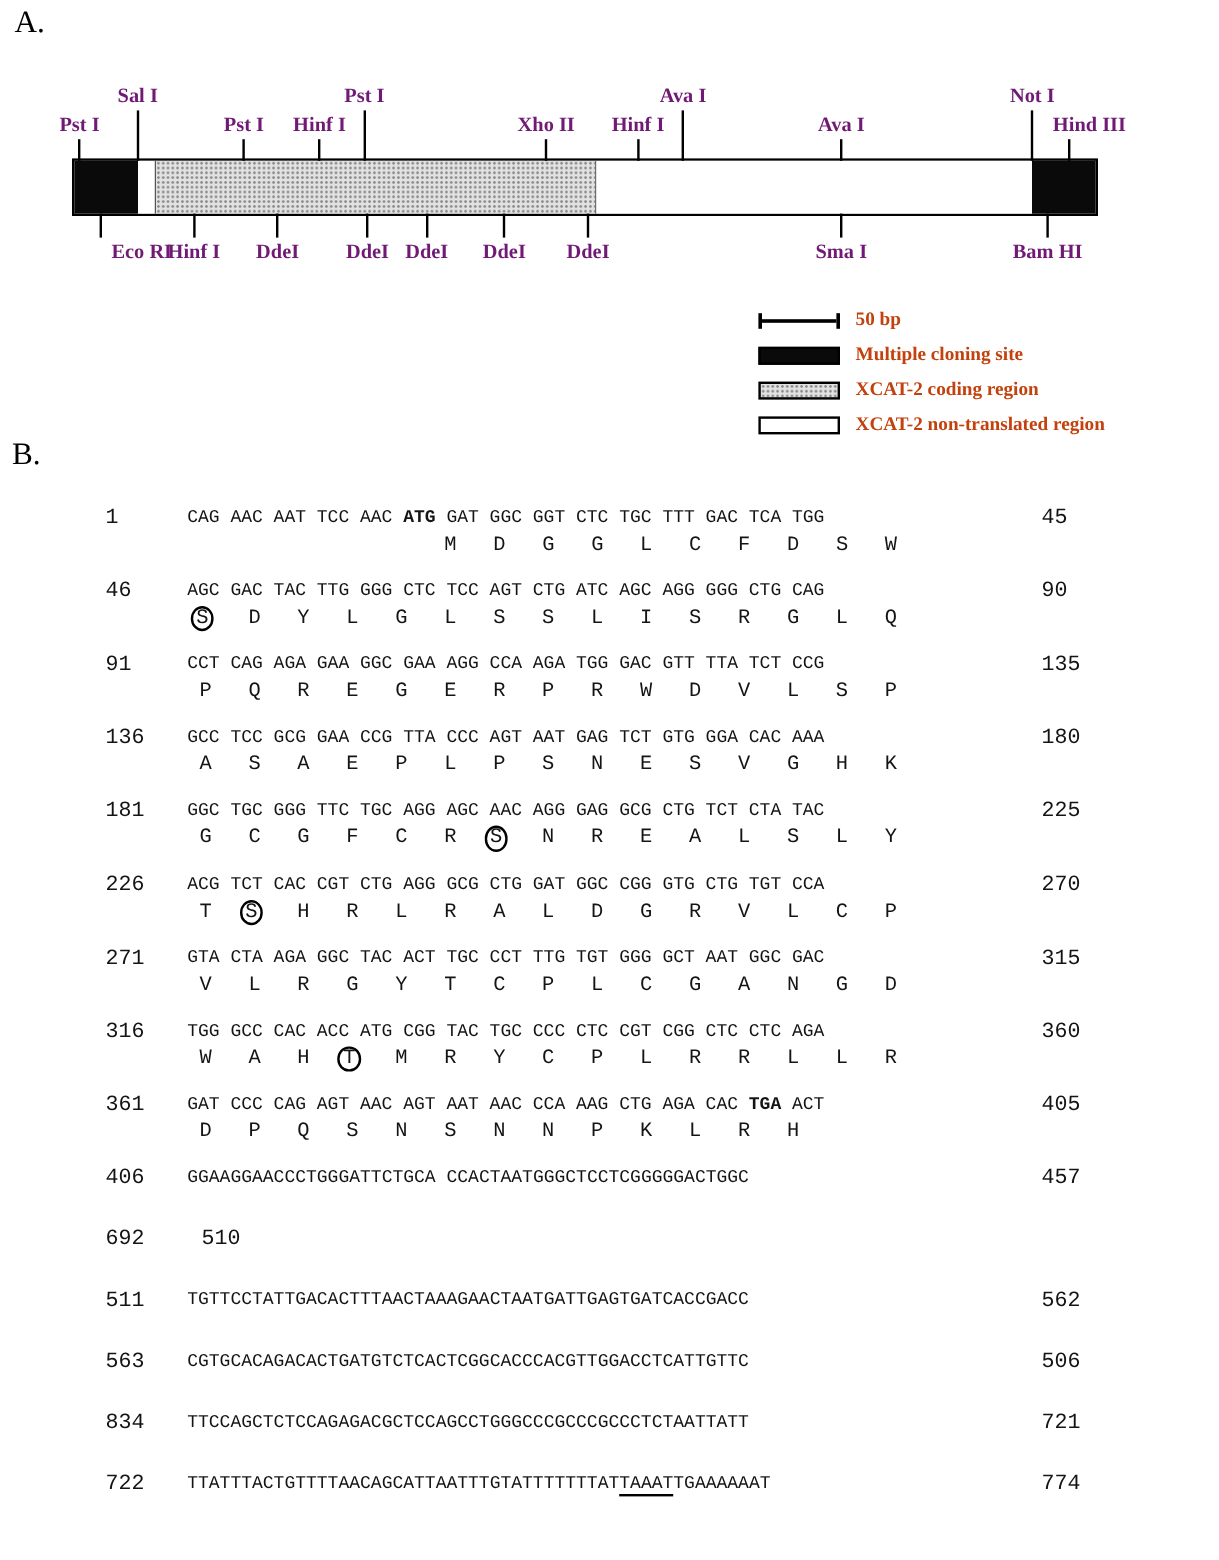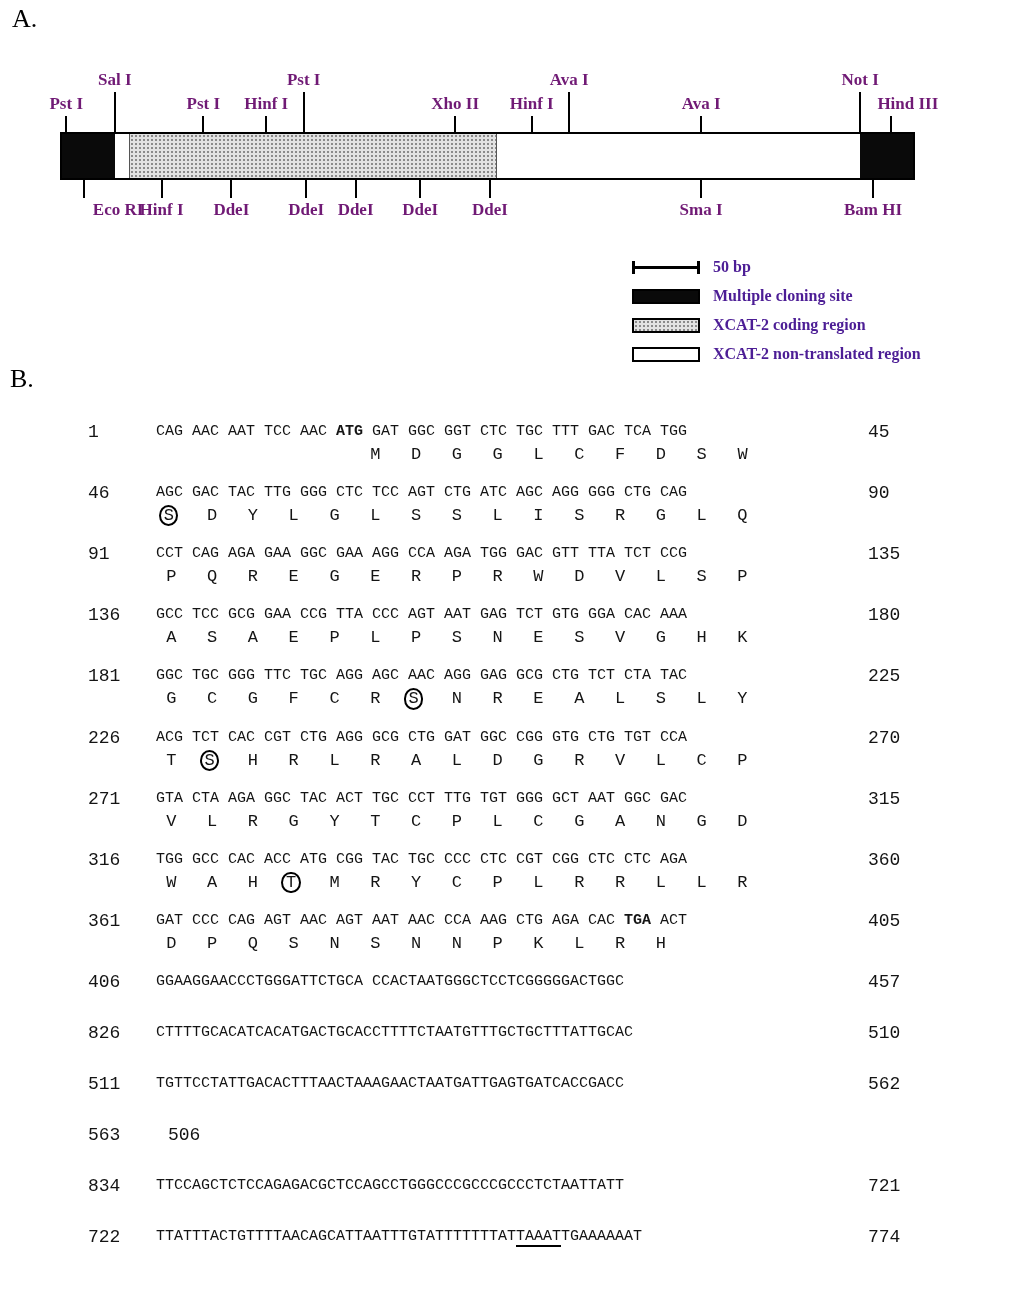--- a/index.html
+++ b/index.html
@@ -33,21 +33,21 @@
   #legend{position:absolute;left:632px;top:258px;}
   .leg-row{display:flex;align-items:center;margin-bottom:11px;}
   .leg-swatch{width:68px;height:15px;margin-right:13px;border:2px solid #000;box-sizing:border-box;flex:0 0 68px;}
   .leg-swatch.mcs{background:#0a0a0a;}
   .leg-swatch.coding{background-color:#e2e2e2;
       background-image:radial-gradient(#8a8a8a 1px, rgba(0,0,0,0) 1.2px);background-size:4px 4px;}
   .leg-swatch.utr{background:#fff;}
   .scalebar{width:68px;height:13px;flex:0 0 68px;margin-right:13px;box-sizing:border-box;
       border-left:3px solid #000;border-right:3px solid #000;
       background:linear-gradient(#000,#000) center/100% 3px no-repeat;}
-  .leg-label{font:700 16px "Liberation Serif",serif;color:#4c1d95;}
+  .leg-label{font:700 16px "Liberation Serif",serif;color:#c2410c;}
 
   
   #seq{position:absolute;left:88px;top:420px;width:912px;
        font-family:"Liberation Mono",monospace;color:#141414;}
   .seqrow{display:flex;align-items:flex-start;}
   .seqrow.coding{margin-bottom:16px;}
   .seqrow.utr{margin-bottom:27px;}
   .num-left{flex:0 0 68px;font-size:18px;line-height:24px;}
   .seq-body{flex:0 0 700px;}
   .num-right{flex:0 0 60px;margin-left:12px;font-size:18px;line-height:24px;}
@@ -212,35 +212,35 @@
         <div class="num-right">405</div>
       </div>
       <div class="seqrow utr">
         <div class="num-left">406</div>
         <div class="seq-body">
           <div class="nt-line"><span>GGAAGGAACCCTGGGATTCTGCA</span><span> </span><span>CCACTAATGGGCTCCTCGGGGGACTGGC</span></div>
         </div>
         <div class="num-right">457</div>
       </div>
       <div class="seqrow utr">
-        <div class="num-left">826</div>
-        <div class="seq-body">
-          <div class="nt-line"><span>CTTTTGCACATCACATGACTGCACCTTTTCTAATGTTTGCTGCTTTATTGCAC</span></div>
-        </div>
+        <div class="num-left">692</div>
         <div class="num-right">510</div>
       </div>
       <div class="seqrow utr">
         <div class="num-left">511</div>
         <div class="seq-body">
           <div class="nt-line"><span>TGTTCCTATTGACACTTTAACTAAAGAACTAATGATTGAGTGATCACCGACC</span></div>
         </div>
         <div class="num-right">562</div>
       </div>
       <div class="seqrow utr">
         <div class="num-left">563</div>
+        <div class="seq-body">
+          <div class="nt-line"><span>CGTGCACAGACACTGATGTCTCACTCGGCACCCACGTTGGACCTCATTGTTC</span></div>
+        </div>
         <div class="num-right">506</div>
       </div>
       <div class="seqrow utr">
         <div class="num-left">834</div>
         <div class="seq-body">
           <div class="nt-line"><span>TTCCAGCTCTCCAGAGACGCTCCAGCCTGGGCCCGCCCGCCCTCTAATTATT</span></div>
         </div>
         <div class="num-right">721</div>
       </div>
       <div class="seqrow utr">

